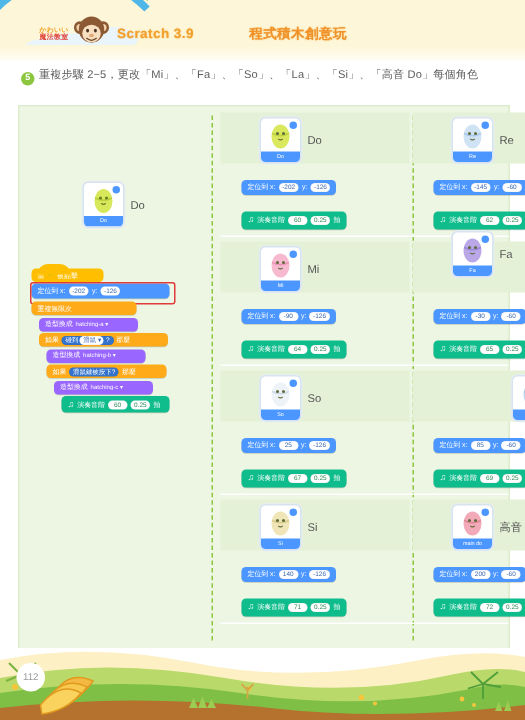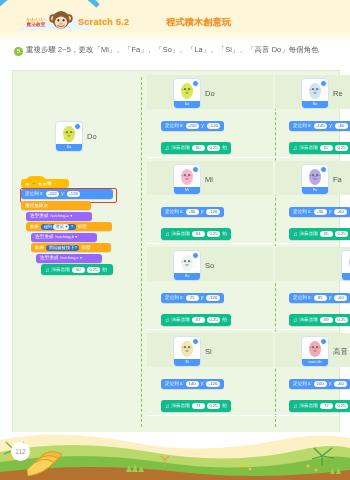--- a/index.html
+++ b/index.html
@@ -170,21 +170,21 @@
       <ellipse cx="20" cy="24" rx="2.6" ry="1.8" fill="#e2a87c"></ellipse>
       <path d="M15 27 Q20 31 25 27" stroke="#6b4426" stroke-width="1.2" fill="none" stroke-linecap="round"></path>
     </svg>
 
     <div class="logo-badge">
       <div class="l1">かわいい</div>
       <div>魔法教室</div>
     </div>
 
     <div class="hdr-title">
-      <span>Scratch 5.2</span>
+      <span>Scratch 3.9</span>
       <span class="zh">程式積木創意玩</span>
     </div>
     <div class="hdr-bottom-fade"></div>
   </div>
 
   <div class="instr">
     <span class="step-badge">5</span><span>重複步驟 2−5，更改「Mi」、「Fa」、「So」、「La」、「Si」、「高音 Do」每個角色</span>
   </div>
 
   <div class="panel">
@@ -354,21 +354,21 @@
             <span class="oval">-126</span>
           </div><div style="height:3px"></div><div class="blk music" style="height:12px;display:inline-flex;">
             <span class="note-ico">♫</span>
             <span>演奏音階</span>
             <span class="oval green">64</span>
             <span class="oval green">0.25</span>
             <span>拍</span>
           </div></div>
         <div class="row-sep" style="top:172px;"></div>
         <div class="cell-head" style="left:262px;top:90px;width:126px;height:34px;"></div>
-        <div class="sprite-chip" style="left:288px;top:93px;">
+        <div class="sprite-chip" style="left:288px;top:83px;">
           <div class="sprite-box">
             <svg class="sprite-art" viewBox="0 0 26 21">
               <ellipse cx="13" cy="11" rx="6" ry="8" fill="#b9a7e8"></ellipse>
               <path d="M7.4 9 Q13 12 18.6 9" stroke="#9a86d6" stroke-width="1" fill="none"></path>
               <circle cx="11" cy="9" r="1" fill="#5e6b3a"></circle>
               <circle cx="15" cy="9" r="1" fill="#5e6b3a"></circle>
               <path d="M11.5 12.6 Q13 14 14.5 12.6" stroke="#5e6b3a" stroke-width=".8" fill="none"></path>
             </svg>
             <div class="sprite-badge"></div>
             <div class="sprite-cap">Fa</div>

